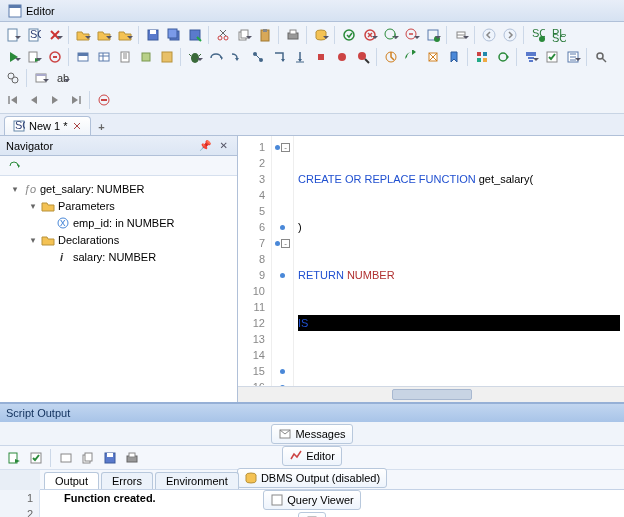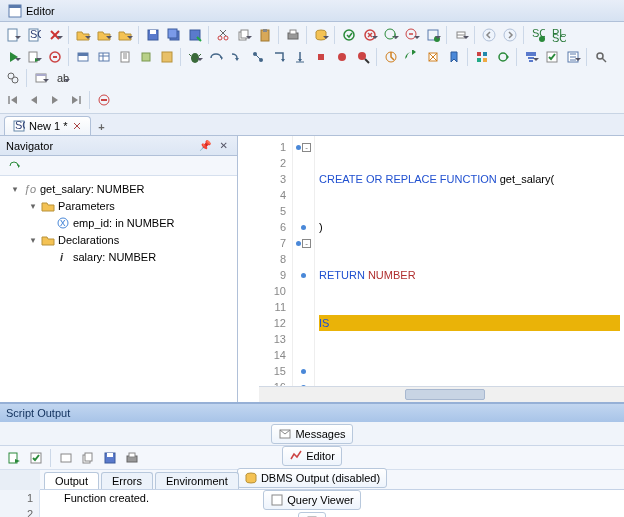--- a/index.html
+++ b/index.html
@@ -16,21 +16,21 @@
 .tbtn svg { width:14px; height:14px; }
 .tbtn.dd::after { content:""; position:absolute; right:1px; bottom:2px; border:3px solid transparent; border-top-color:#556; }
 .sep { width:2px; height:18px; border-left:1px solid #ccd8e8; margin:0 2px; }
 
 
 .doctabs { background:#e8eef8; height:22px; display:flex; align-items:flex-end; padding:0 4px; gap:2px; border-bottom:1px solid #b0c0d8; }
 .doctab { background:linear-gradient(#fff,#f0f4fa); border:1px solid #b0c0d8; border-bottom:none; border-radius:4px 4px 0 0; padding:3px 8px; display:flex; align-items:center; gap:4px; font-size:11px; }
 .addtab { width:18px; height:16px; display:flex; align-items:center; justify-content:center; cursor:pointer; font-weight:bold; color:#666; }
 
 
-.main { display:flex; height:266px; background:#fff;gap:21px; }
+.main { display:flex; height:266px; background:#fff; }
 .navpanel { width:238px; display:flex; flex-direction:column; border-right:1px solid #b0c0d8; }
 .navhdr { background:linear-gradient(#e8eef8,#dce6f4); height:20px; display:flex; align-items:center; padding:0 6px; border-bottom:1px solid #b0c0d8; justify-content:space-between; }
 .navhdr .right { display:flex; gap:2px; }
 .navhdr .pin, .navhdr .x { cursor:pointer; color:#556; font-size:10px; padding:0 3px; }
 .navbar { height:20px; background:#f4f7fc; border-bottom:1px solid #d6e0ee; display:flex; align-items:center; padding:0 4px; gap:4px; }
 .tree { flex:1; overflow:auto; background:#fff; padding:4px 0; }
 .tnode { display:flex; align-items:center; height:17px; padding-left:6px; gap:3px; cursor:pointer; white-space:nowrap; }
 .tnode .tw { width:10px; color:#666; font-size:9px; display:inline-block; text-align:center; }
 .tnode .ic { width:14px; height:14px; }
 
@@ -38,42 +38,42 @@
 .editorwrap { flex:1; display:flex; flex-direction:column; }
 .editor { flex:1; display:flex; background:#fff; font-family:'Courier New',monospace; font-size:13px; overflow:hidden; }
 .gutter { width:34px; background:#fff; border-right:1px solid #eee; text-align:right; padding:3px 6px 0 0; color:#888; line-height:16px; }
 .gutter div { height:16px; }
 .marks { width:22px; background:#fff; border-right:1px solid #eee; padding-top:3px; }
 .marks div { height:16px; display:flex; align-items:center; justify-content:center; gap:1px; }
 .dot { width:5px;height:5px;background:#4a88d8;border-radius:50%; }
 .fold { width:9px;height:9px;border:1px solid #888; font-size:8px; line-height:7px; text-align:center; color:#666; }
 .code { flex:1; padding:3px 4px 0 4px; line-height:16px; white-space:pre; overflow:hidden; }
 .code .ln { height:16px; }
-.code .ln.hl { background:#eab308; }
+.code .ln.hl { background:#000000; }
 .kw { color:#2050d0; font-weight:normal; }
 .typ { color:#b03030; }
 .hscroll { height:16px; background:#f0f0f0; border-top:1px solid #d0d8e4; position:relative; }
 .hscroll .thumb { position:absolute; left:40%; width:80px; top:2px; bottom:2px; background:#c8d4e4; border:1px solid #a8b8d0; border-radius:2px; }
 
 
 .scriptout { border-top:2px solid #96b0d6; }
 .scripthdr { background:linear-gradient(#c2d6f0,#a8c4e8); height:18px; padding:0 6px; display:flex; align-items:center; font-weight:normal; color:#10305c; }
 .sotabs { background:#f0f4fa; height:24px; display:flex; align-items:center; gap:2px; padding:2px 4px; border-bottom:1px solid #cad6e8;flex-direction:column; }
 .sotab { border:1px solid #b8c8dc; background:linear-gradient(#fff,#eef4fc); border-radius:3px; padding:2px 6px; display:flex; align-items:center; gap:3px; cursor:pointer; font-size:11px; }
 .sotab.active { background:linear-gradient(#dceafc,#c2d8f4); border-color:#7aa0d4; }
 .sotab .ic { width:14px;height:14px; }
 .sotools { background:#f4f7fc; height:24px; display:flex; align-items:center; gap:2px; padding:0 4px; border-bottom:1px solid #d6e0ee; }
 .subtabs { background:#f4f7fc; height:20px; display:flex; align-items:flex-end; gap:0; padding:0 4px; border-bottom:1px solid #c4d2e6;margin-left:40px; }
 .subtab { padding:2px 10px; border:1px solid #b8c8dc; border-bottom:none; background:#ecf2fa; border-radius:3px 3px 0 0; margin-right:2px; cursor:pointer; }
 .subtab.active { background:#fff; }
 .outgrid { background:#fff; display:flex; font-family:'Courier New',monospace; font-size:13px; height:34px; }
 .outgrid .gnum { width:40px; background:#f0f4fa; border-right:1px solid #d8e2f0; text-align:right; padding:2px 6px 0 0; color:#666; }
 .outgrid .gnum div { height:16px; }
 .outgrid .gbody { flex:1; padding:2px 4px 0 24px; }
-.outgrid .gbody div { height:16px; }
+.outgrid .gbody div { height:16px;font-weight:bold; }
 </style>
 </head>
 <body>
 
 <div class="caption">
   <svg class="ico">
       <rect x="1" y="1" width="12" height="12" fill="#fff" stroke="#5a7aac"></rect>
       <rect x="1" y="1" width="12" height="3" fill="#5a7aac"></rect>
     </svg>
   <span>Editor</span>

